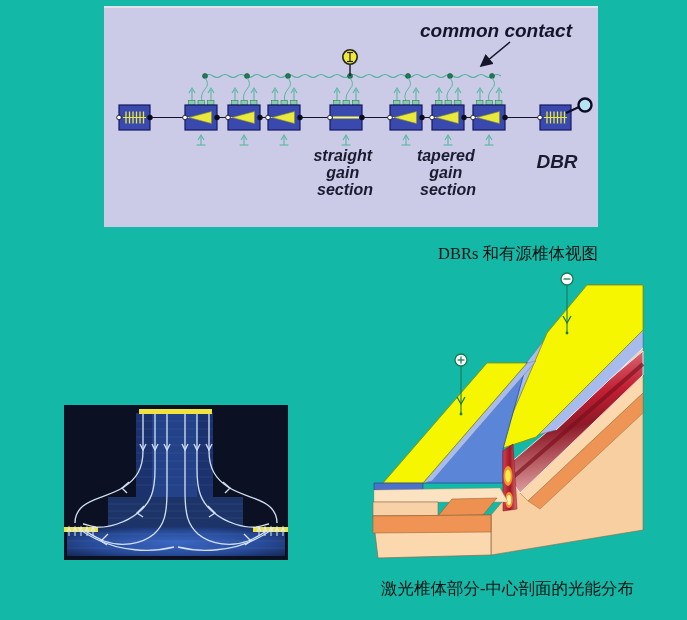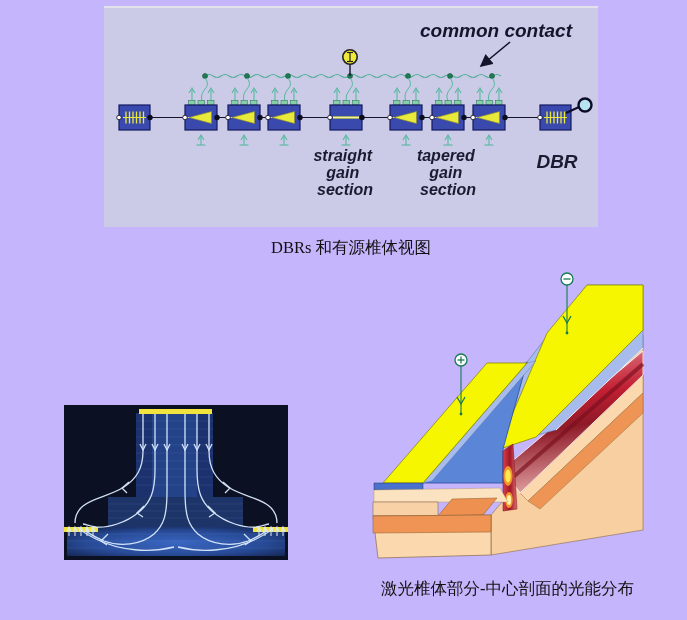--- a/index.html
+++ b/index.html
@@ -1,16 +1,16 @@
 <!DOCTYPE html>
 <html><head>
 <meta charset="utf-8">
 <style>
   html,body{margin:0;padding:0;background:#ffffff;}
-  #page{position:relative;width:687px;height:620px;background:#c4b5fd;overflow:hidden;
+  #page{position:relative;width:687px;height:620px;background:#14b8a6;overflow:hidden;
         font-family:"Liberation Sans",sans-serif;}
   .fig{position:absolute;}
   .caption{position:absolute;text-align:center;color:#111;
            font-family:"Liberation Serif",serif;font-size:16.5px;}
   svg text{user-select:none;}
   .cc  {font-family:"Liberation Sans",sans-serif;font-style:italic;font-weight:bold;
         font-size:19px;fill:#14142a;}
   .sec {font-family:"Liberation Sans",sans-serif;font-style:italic;font-weight:bold;
         font-size:16px;fill:#1a1a30;}
   .dbrl{font-family:"Liberation Sans",sans-serif;font-style:italic;font-weight:bold;
@@ -183,21 +183,21 @@
       <tspan x="241" y="187">section</tspan>
     </text>
     <text class="sec" text-anchor="middle">
       <tspan x="344" y="153">tapered</tspan>
       <tspan x="344" y="170">gain</tspan>
       <tspan x="344" y="187">section</tspan>
     </text>
     <text class="dbrl" x="453" y="160" text-anchor="middle">DBR</text>
   </svg>
 
-  <div class="caption" style="left:104px;top:237px;width:494px;">DBRs 和有源椎体视图</div>
+  <div class="caption" style="left:104px;top:243px;width:494px;text-align:right;">DBRs 和有源椎体视图</div>
 
   <svg class="fig" style="left:64px;top:405px;" width="224" height="155" viewBox="0 0 224 155">
     <defs>
       <linearGradient id="mesaG" x1="0" y1="0" x2="0" y2="1">
         <stop offset="0" stop-color="#13234e"></stop>
           <stop offset="0.6" stop-color="#24folder"></stop>
         <stop offset="0.55" stop-color="#24418a"></stop>
           <stop offset="1" stop-color="#2e55a8"></stop>
       </linearGradient>
       <radialGradient id="slabG" cx="0.5" cy="0.55" r="0.75">

